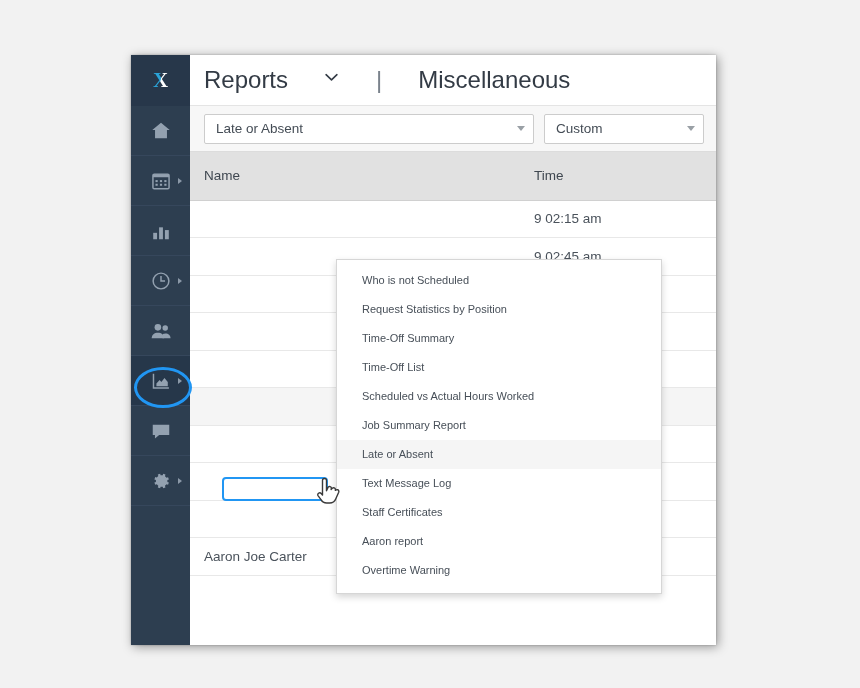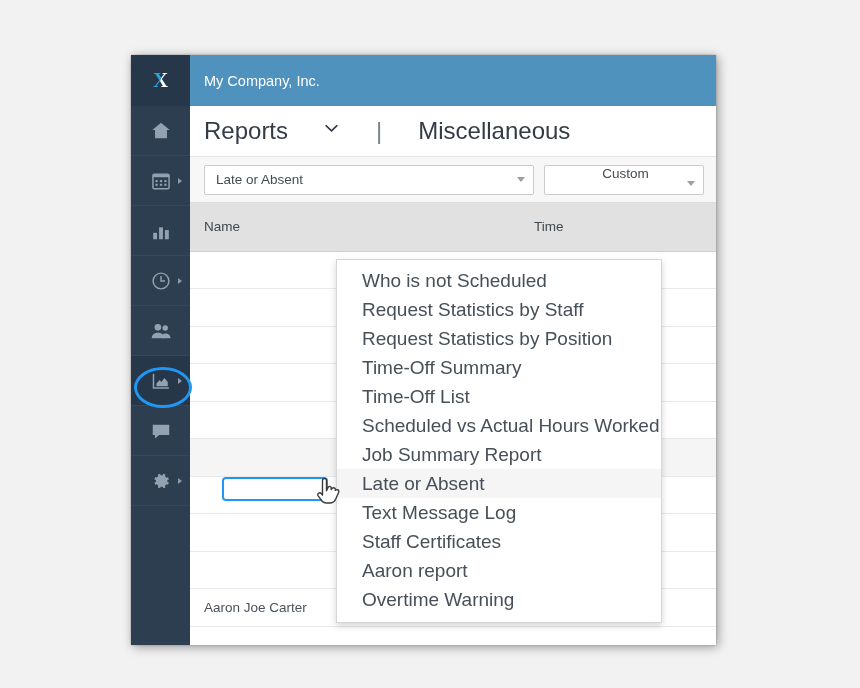--- a/index.html
+++ b/index.html
@@ -144,21 +144,21 @@
     border: 1px solid #ccc;
     border-radius: 2px;
     display: flex;
     align-items: center;
     padding: 0 8px 0 11px;
     font-size: 13.5px;
     color: #444c55;
     position: relative;
   }
   #report-select { width: 330px; }
-  #range-select  { width: 160px; flex-direction: column; }
+  #range-select  { width: 160px; }
   .caret {
     margin-left: auto;
     width: 0; height: 0;
     border-left: 4.5px solid transparent;
     border-right: 4.5px solid transparent;
     border-top: 5px solid #9aa0a6;
   }
 
   
   #table-wrap { background:#fff; }
@@ -192,21 +192,21 @@
     background: #ffffff;
     border: 1px solid #d6d6d6;
     box-shadow: 0 3px 7px rgba(0,0,0,0.17);
     z-index: 50;
     padding: 6px 0 8px 0;
   }
   .dd-item {
     height: 29px;
     line-height: 29px;
     padding-left: 25px;
-    font-size: 19px;
+    font-size: 11px;
     color: #474f58;
     white-space: nowrap;
   }
   .dd-item.hovered { background: #f5f5f5; }
 
   
   #item-annotation {
     position: absolute;
     left: 222px;
     top: 477px;
@@ -319,23 +319,20 @@
                    M20.6 13.6l-1.7-.4a7 7 0 0 0 0-2.4l1.7-.4-.9-2.6-1.7.6a7 7 0 0 0-1.7-1.7l.6-1.7L14.3 4l-.4 1.7a7 7 0 0 0-2.4 0L11.1 4 8.5 4.9l.6 1.7a7 7 0 0 0-1.7 1.7l-1.7-.6L4.8 10.4l1.7.4a7 7 0 0 0 0 2.4l-1.7.4.9 2.6 1.7-.6a7 7 0 0 0 1.7 1.7l-.6 1.7 2.6.9.4-1.7a7 7 0 0 0 2.4 0l.4 1.7 2.6-.9-.6-1.7a7 7 0 0 0 1.7-1.7l1.7.6z"></path>
         </svg>
       </span>
       <i class="arrow"></i>
     </div>
 
   </nav>
 
   <div id="main">
 
-    <header id="topbar">
-      <span id="company-name">My Company, Inc.</span>
-    </header>
 
     <div id="page-head">
       <div id="page-title-wrap">
         <span>Reports</span>
         <span class="chev">
           <svg viewBox="0 0 16 16">
               <path d="M2.2 5 L8 10.6 L13.8 5" fill="none" stroke="#333b45" stroke-width="1.7" stroke-linecap="round" stroke-linejoin="round"></path>
             </svg>
         </span>
         <span class="pipe">|</span>
@@ -404,21 +401,20 @@
               <td>01/16/2019 02:15 am</td>
             </tr>
           </tbody>
       </table>
     </div>
 
   </div>
 
   <div id="dropdown">
       <div class="dd-item">Who is not Scheduled</div>
-      <div class="dd-item">Request Statistics by Staff</div>
       <div class="dd-item">Request Statistics by Position</div>
       <div class="dd-item">Time-Off Summary</div>
       <div class="dd-item">Time-Off List</div>
       <div class="dd-item">Scheduled vs Actual Hours Worked</div>
       <div class="dd-item">Job Summary Report</div>
       <div class="dd-item hovered">Late or Absent</div>
       <div class="dd-item">Text Message Log</div>
       <div class="dd-item">Staff Certificates</div>
       <div class="dd-item">Aaron report</div>
       <div class="dd-item">Overtime Warning</div>

